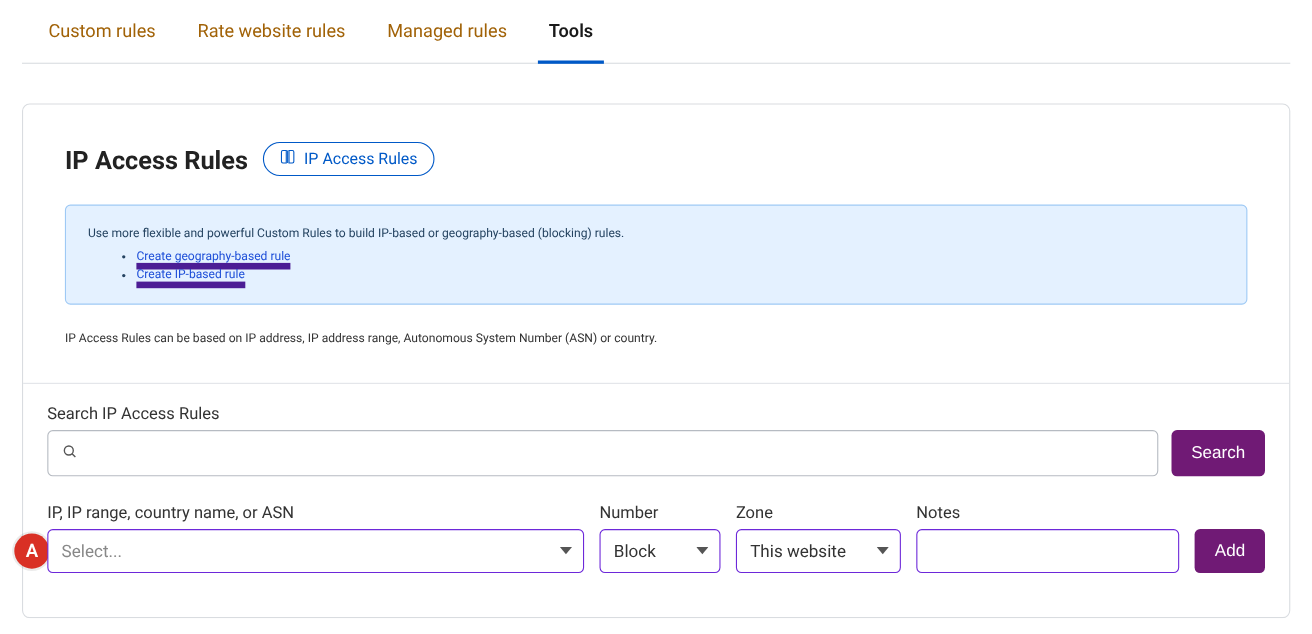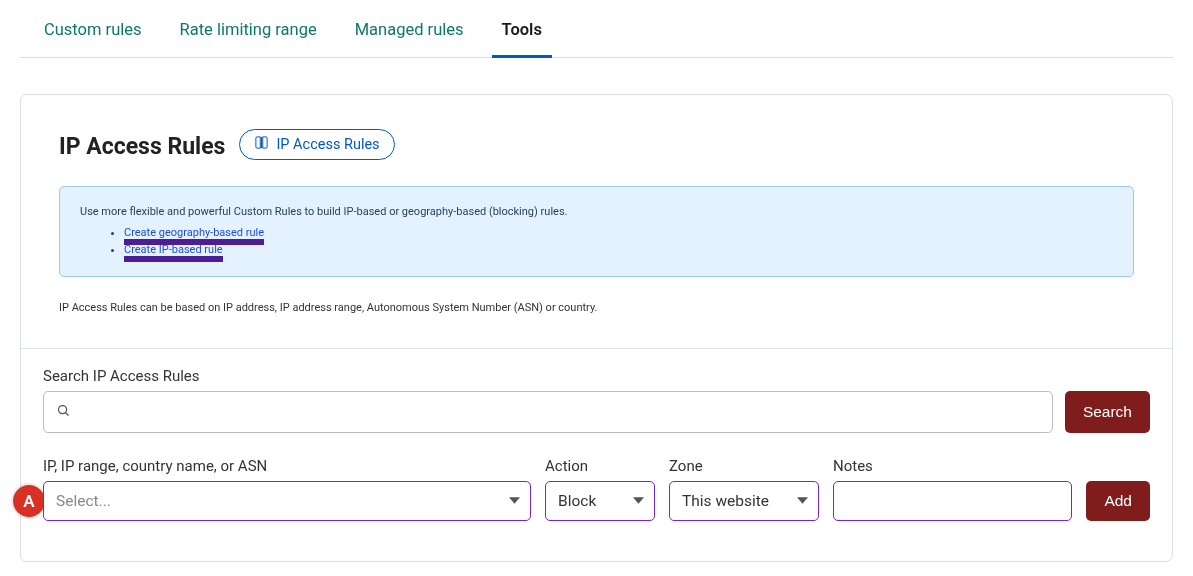--- a/index.html
+++ b/index.html
@@ -1,20 +1,20 @@
 <!DOCTYPE html>
 <html><head>
 <meta charset="utf-8">
 <style>
   * { box-sizing: border-box; margin: 0; padding: 0; }
   body { font-family: -apple-system, BlinkMacSystemFont, "Segoe UI", Roboto, Helvetica, Arial, sans-serif; background:#fff; color:#222; }
   .page { width:1193px; margin:0 auto; padding:0 20px; }
   
   .tabnav { display:flex; gap:38px; border-bottom:1px solid #d9dce0; padding:0 0 0 24px; height:58px; align-items:flex-end;}
-  .tab { font-size:16.5px; color:#0f766e; padding:0 0 18px 0; cursor:pointer; position:relative; }
+  .tab { font-size:16.5px; color:#a16207; padding:0 0 18px 0; cursor:pointer; position:relative; }
   .tab.active { color:#1a1a1a; font-weight:600;}
   .tab.active::after{content:"";position:absolute;left:-10px;right:-10px;bottom:-1px;height:3px;background:#0059c7;}
   
   .card { border:1px solid #d9dce0; border-radius:7px; margin-top:36px; padding:0 0 40px 0;}
   .card-inner{ padding:34px 38px 0 38px;}
   .title-row{ display:flex; align-items:flex-end; gap:14px; margin-bottom:26px;}
   h1.title{ font-size:23px; font-weight:700; color:#222;}
   .doc-chip{ display:inline-flex; align-items:center; gap:7px; border:1px solid #0059c7; color:#0059c7; border-radius:999px; padding:5px 14px; font-size:14.5px; cursor:pointer;}
   .doc-chip svg{width:15px;height:15px;fill:none;stroke:#0059c7;stroke-width:1.6;}
   
@@ -24,21 +24,21 @@
   .desc{ font-size:11px; color:#333; margin-top:24px; padding-bottom:34px;}
   
   .hline{ border-top:1px solid #e1e4e8; }
   
   .lower{ padding:18px 22px 0 22px;}
   .search-label{ font-size:15px; color:#333; margin-bottom:6px; display:block;}
   .search-row{ display:flex; gap:12px; align-items:stretch;}
   .search-box{ flex:1; display:flex; align-items:center; border:1px solid #b6bbc2; border-radius:5px; height:42px; padding:0 12px;}
   .search-box svg{ width:15px;height:15px; fill:none; stroke:#555; stroke-width:2;}
   .search-box input{ border:none; outline:none; flex:1; font-size:15px; margin-left:8px; background:transparent;}
-  .btn-primary{ background:#7f1d1d; color:#fff; border:none; border-radius:5px; padding:0 18px; font-size:15.5px; cursor:pointer; height:42px;}
+  .btn-primary{ background:#701a75; color:#fff; border:none; border-radius:5px; padding:0 18px; font-size:15.5px; cursor:pointer; height:42px;}
   
   .form-row{ display:flex; gap:14px; margin-top:24px; align-items:flex-end;}
   .field{ display:flex; flex-direction:column;}
   .field label{ font-size:15px; color:#333; margin-bottom:6px;}
   .field-ip{ width:488px;}
   .field-action{ width:110px;}
   .field-zone{ width:150px;}
   .field-notes{ flex:1;}
   .control{ border:1px solid #6d28d9; border-radius:5px; height:40px; display:flex; align-items:center; padding:0 12px; font-size:15.5px; color:#333; background:#fff; position:relative;}
   .control.placeholder{ color:#888;}
@@ -49,21 +49,21 @@
   
   .marker{ position:absolute; width:32px;height:32px;border-radius:50%;background:#d93025;color:#fff;font-weight:600;display:flex;align-items:center;justify-content:center;font-size:17px;box-shadow:0 0 0 2px rgba(0,0,0,0.08);}
   .rel{position:relative;}
 </style>
 </head>
 <body>
 
 <div class="page">
   <nav class="tabnav">
     <div class="tab">Custom rules</div>
-    <div class="tab">Rate limiting range</div>
+    <div class="tab">Rate website rules</div>
     <div class="tab">Managed rules</div>
     <div class="tab active">Tools</div>
   </nav>
 
   <section class="card">
     <div class="card-inner">
       <div class="title-row">
         <h1 class="title">IP Access Rules</h1>
         <a class="doc-chip">
           <span>
@@ -114,21 +114,21 @@
             <span>Select...</span>
             <span class="caret">
               <svg viewBox="0 0 10 10">
                   <path d="M0 2 L5 8 L10 2 Z"></path>
                 </svg>
             </span>
           </div>
         </div>
 
         <div class="field field-action">
-          <label>Action</label>
+          <label>Number</label>
           <div class="control">
             <span>Block</span>
             <span class="caret">
               <svg viewBox="0 0 10 10">
                   <path d="M0 2 L5 8 L10 2 Z"></path>
                 </svg>
             </span>
           </div>
         </div>
 

